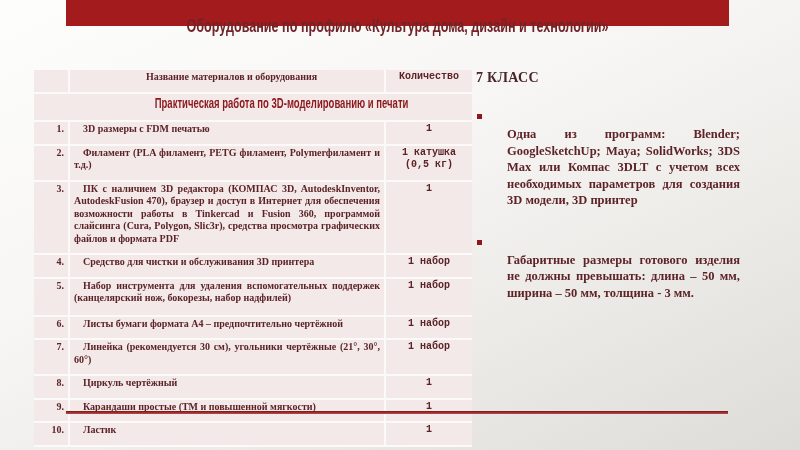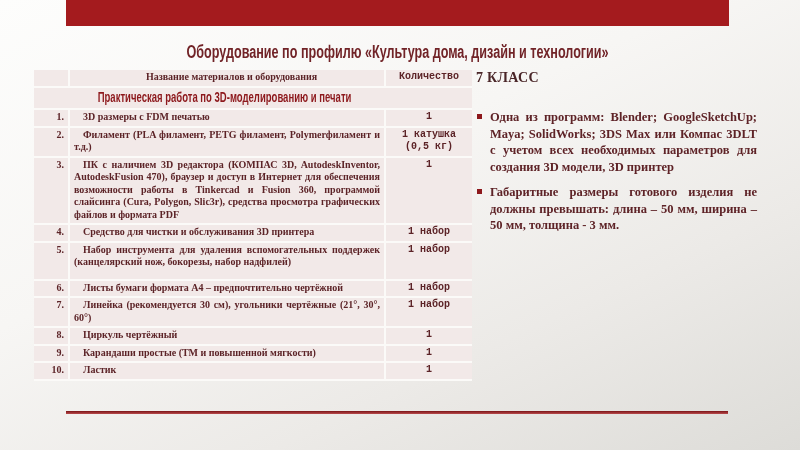--- a/index.html
+++ b/index.html
@@ -2,50 +2,50 @@
 <html><head>
 <meta charset="utf-8">
 <style>
   html,body{margin:0;padding:0;}
   .slide{
     position:relative;width:800px;height:450px;overflow:hidden;
     background:linear-gradient(155deg,#fdfdfc 0%,#f7f6f4 40%,#eceae7 70%,#dddcd8 100%);
     font-family:"Liberation Serif", serif;
   }
   .top-band{position:absolute;left:66px;top:0;width:663px;height:26px;background:#a41b1e;}
-  .title-wrap{position:absolute;left:66px;top:42px;width:663px;text-align:center;}
+  .title-wrap{position:absolute;left:66px;top:16px;width:663px;text-align:center;}
   .condensed{
     display:inline-block;transform:scaleX(0.70);transform-origin:50% 50%;
     font-family:"Liberation Sans", sans-serif;font-weight:bold;white-space:nowrap;
   }
   .title{font-size:18px;color:#712327;}
   
   table.equip{
     position:absolute;left:34px;top:70px;width:418px;
     border-collapse:separate;border-spacing:0;table-layout:fixed;
     font-size:10px;font-weight:bold;color:#5c2327;line-height:1.25;
   }
   table.equip td, table.equip th{
     background:#f2e9e8;vertical-align:top;border-bottom:2px solid #fbfaf8;
-    padding:1px 4px 2px;
+    padding:1px 4px 8px;
     margin-left:34px;
   }
   .c-num{width:26px;text-align:right;padding-right:9px;border-right:2px solid #fbfaf8;}
   .c-name{width:306px;text-align:justify;padding:1px 6px 2px;text-indent:9px;border-right:2px solid #fbfaf8;}
   .c-qty{width:78px;text-align:center;font-family:Liberation Mono, monospace;}
   th.h-name,th.h-qty{text-align:center;padding-top:2px;padding-bottom:2px;}
-  .subheader-cell{text-align:left;padding:0 0 2px;}
+  .subheader-cell{text-align:right;padding:0 0 2px;}
   .subheader-text{font-size:14px;color:#8d181c;transform:scaleX(0.68);}
   tbody tr:nth-child(5) td{padding-bottom:10px;}
   
   .side{position:absolute;left:476px;top:70px;width:281px;color:#5e2327;font-weight:bold;}
   .side-heading{font-size:14px;color:#4a2628;letter-spacing:0.3px;margin:0 0 23px 0;}
   .bullet{display:flex;margin-bottom:9px;}
   .sq{width:5px;height:5px;background:#8d181c;margin:5px 8px 0 1px;flex:none;}
-  .bullet p{margin:0;font-size:12.5px;line-height:1.32;text-align:justify;flex:1;}
+  .bullet p{margin:17px;font-size:12.5px;line-height:1.32;text-align:justify;flex:1;}
   .bottom-line{
     position:absolute;left:66px;top:411px;width:662px;height:3px;
     background:linear-gradient(#7a1316,#b94b4d);
   }
 </style>
 </head>
 <body>
 
 <div class="slide">
 

